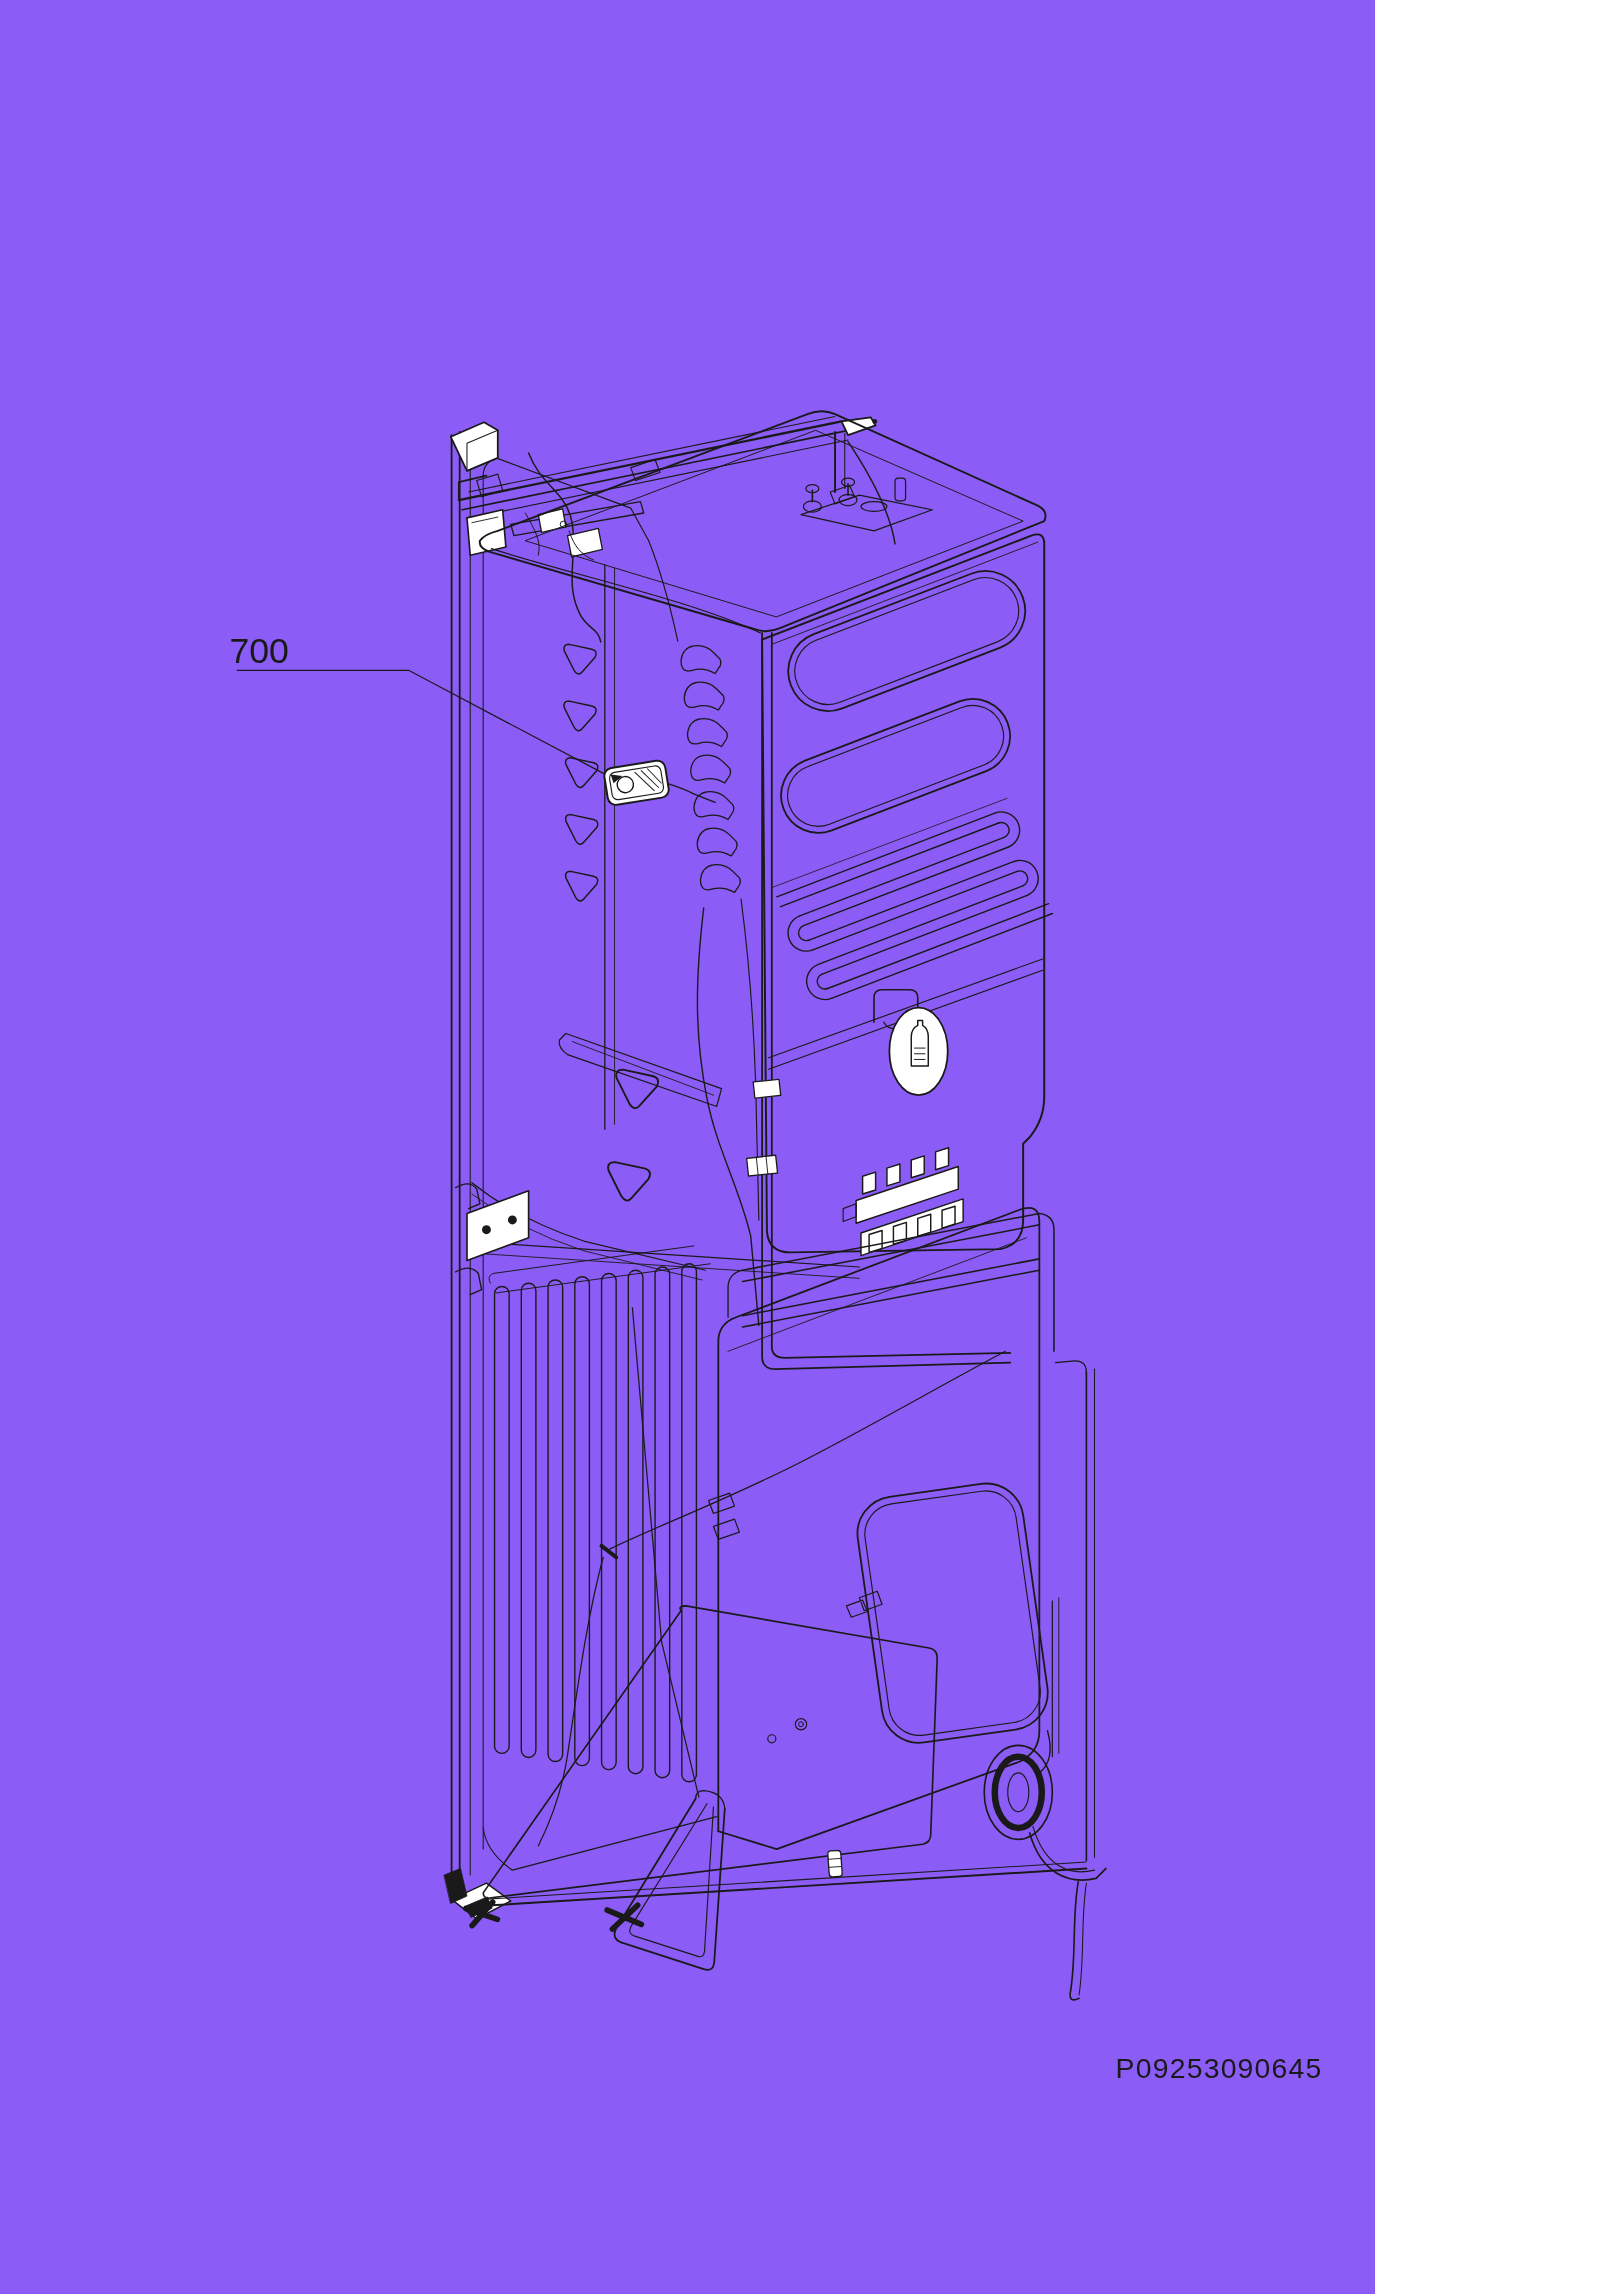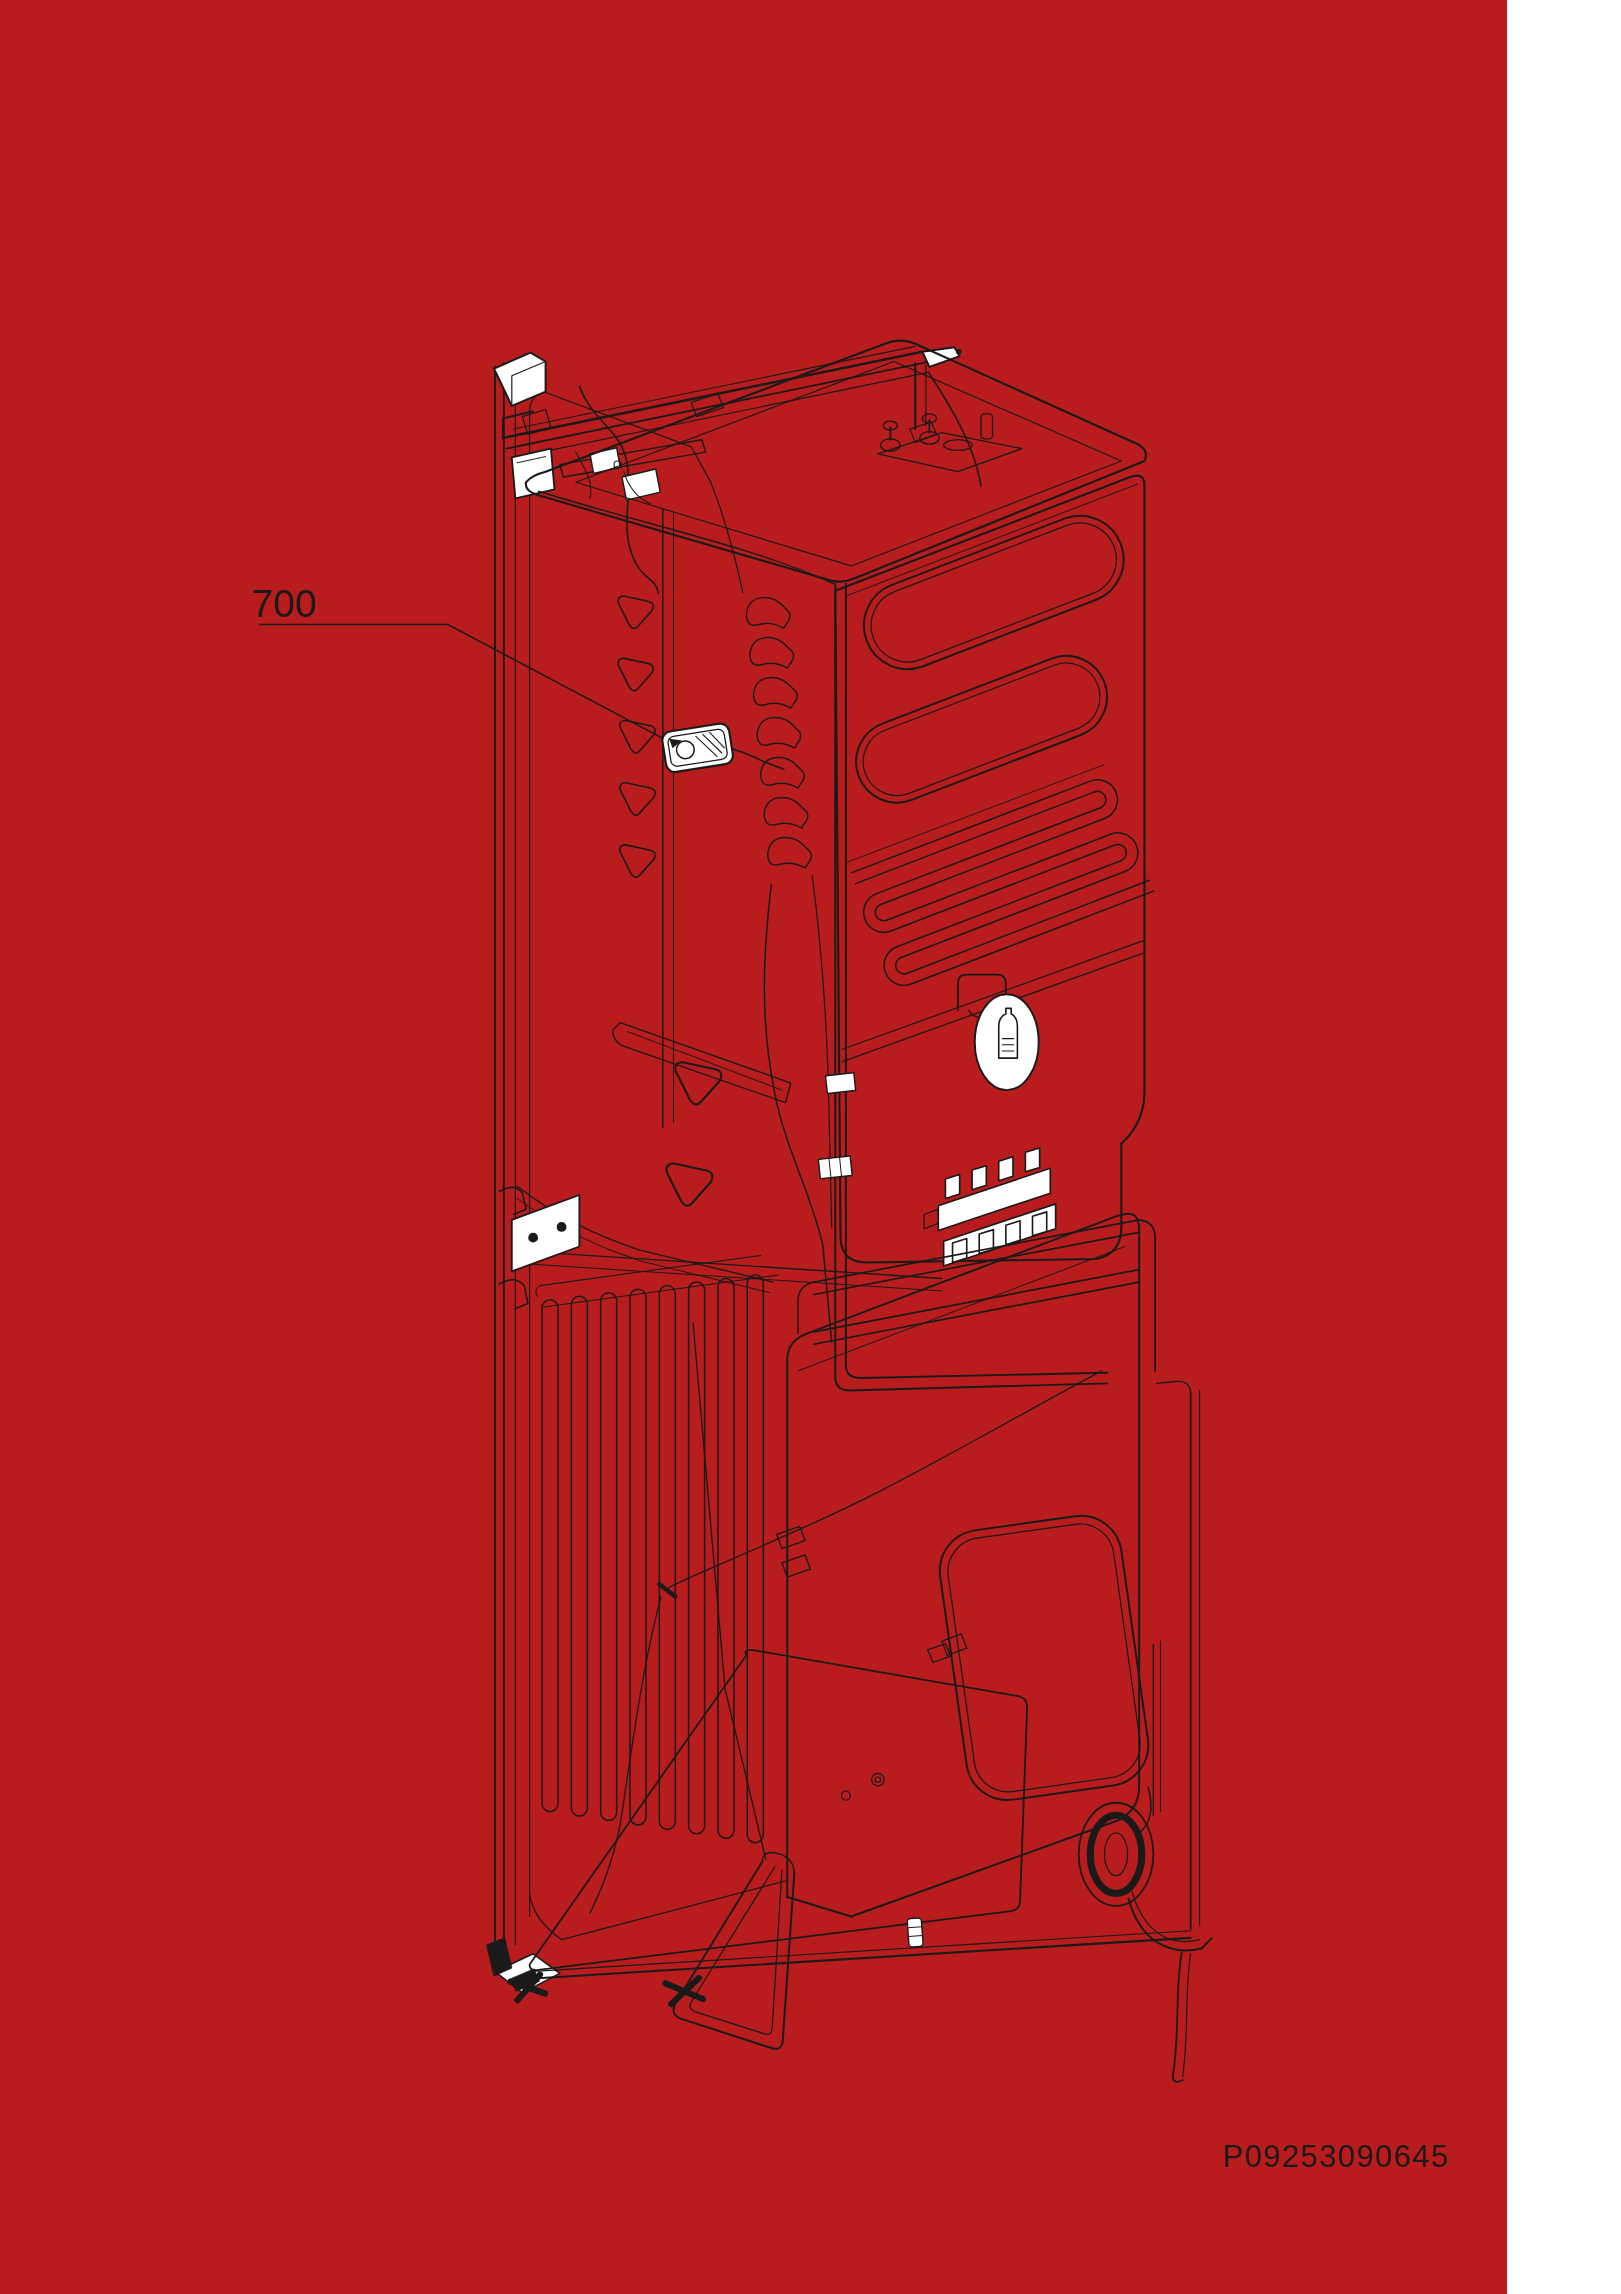--- a/index.html
+++ b/index.html
@@ -1,16 +1,16 @@
 <!DOCTYPE html>
 <html style="--line: #1a1a1a;"><head>
 <meta charset="utf-8">
 <style>
   html,body{margin:0;padding:0;background:#ffffff;}
-  .canvas{position:relative;width:1507px;height:2294px;background:#b91c1c;overflow:hidden;
+  .canvas{position:relative;width:1375px;height:2294px;background:#8b5cf6;overflow:hidden;
           font-family:"Liberation Sans", sans-serif;}
   svg{position:absolute;left:0;top:0;width:100%;height:100%;}
   .art{color:var(--line,#1a1a1a);}
   .callout-text{font-family:"Liberation Sans", sans-serif;font-size:44px;fill:#1a1a1a;}
   .code-text{font-family:"Liberation Sans", sans-serif;font-size:35px;fill:#1a1a1a;letter-spacing:1.5px;}
 </style>
 </head>
 <body style="background: rgb(255, 255, 255);">
 
 <div class="canvas">

